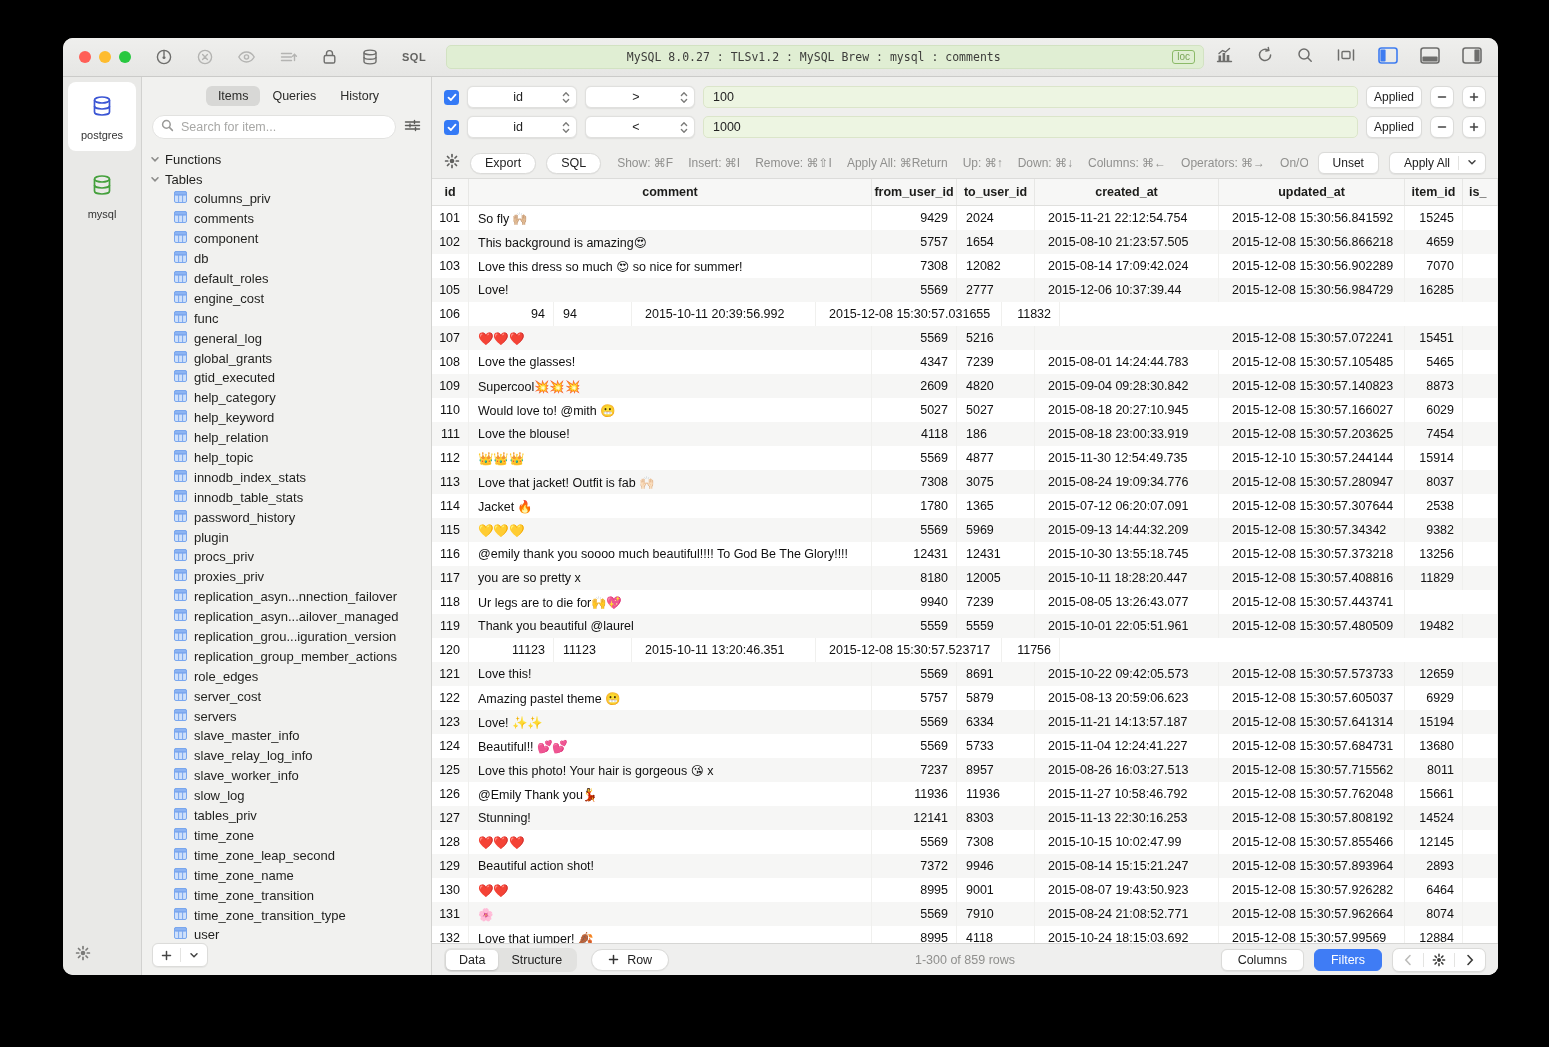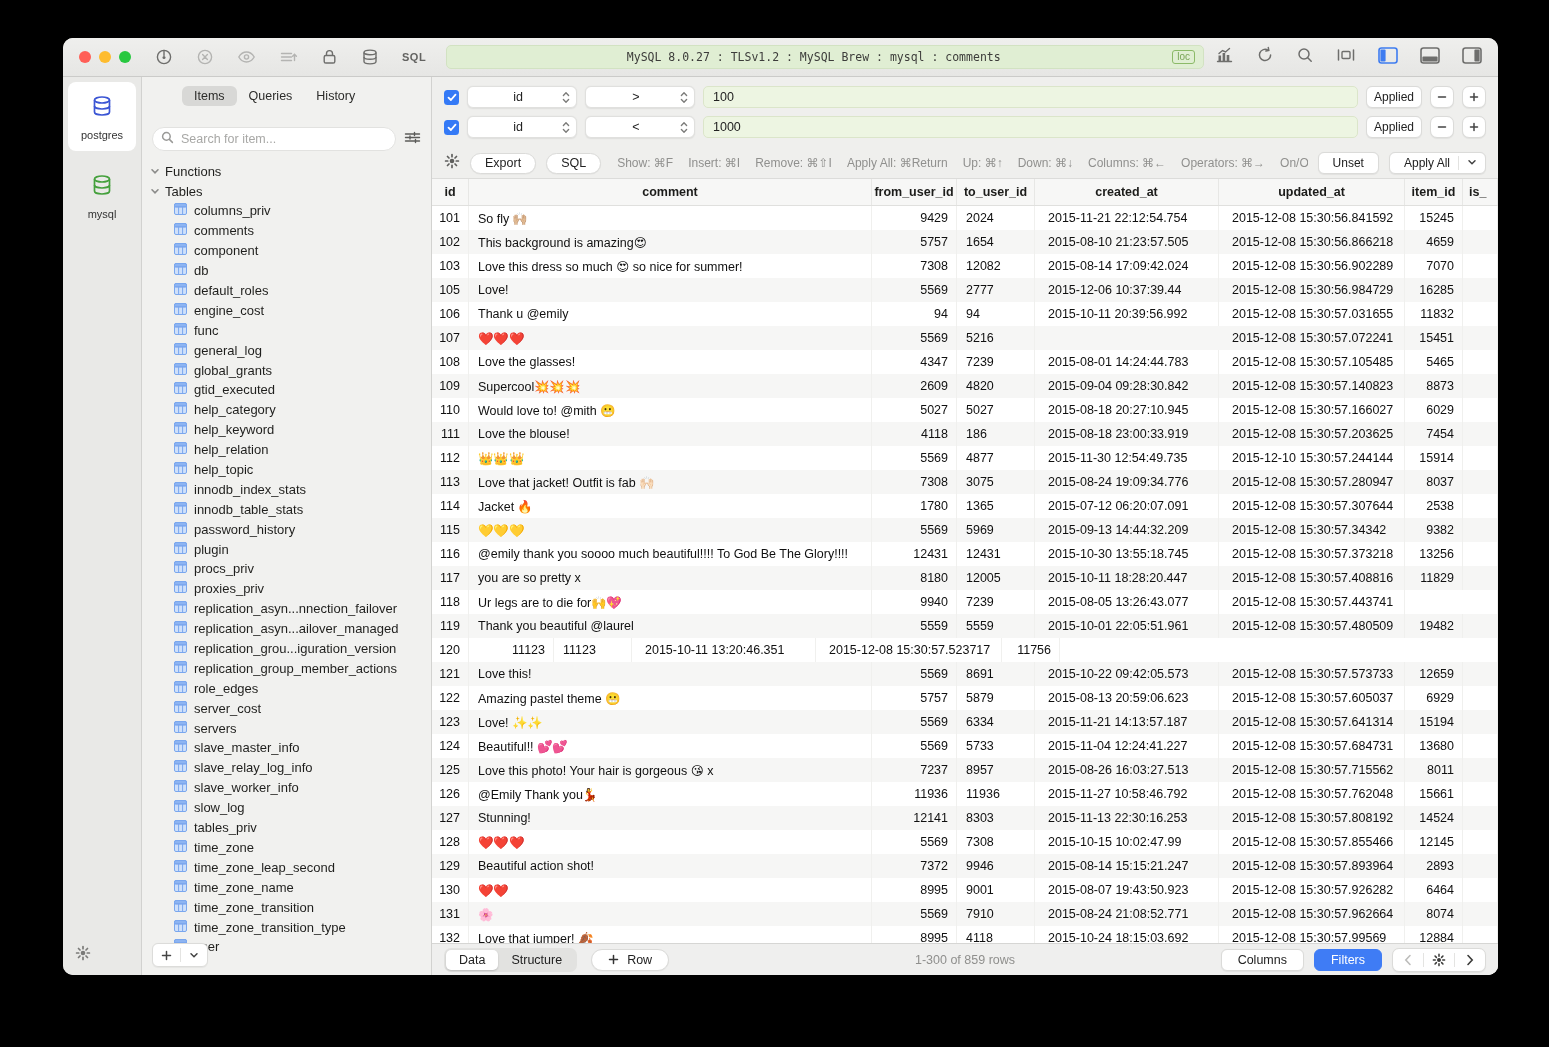--- a/index.html
+++ b/index.html
@@ -29,21 +29,21 @@
   .main { display:flex; height:898px; }
   .conn-strip { width:78px; background:#e9e9e7; border-right:1px solid #d2d2d0; position:relative; flex:none; }
   .conn-card { margin:5px 5px 0; background:#fff; border-radius:8px; padding:12px 0 10px;
                display:flex; flex-direction:column; align-items:center; gap:7px; }
   .conn-plain { margin-top:22px; display:flex; flex-direction:column; align-items:center; gap:7px; }
   .conn-label { font-size:11px; color:#333; }
   .strip-gear { position:absolute; left:12px; bottom:10px; }
 
   .tables-panel { width:289px; background:#f1f1ef; border-right:1px solid #d2d2d0; position:relative;
                   display:flex; flex-direction:column; flex:none; }
-  .side-tabs { display:flex; align-items:center; justify-content:flex-start; margin:9px 16px 12px;padding-left:24px; }
+  .side-tabs { display:flex; align-items:center; justify-content:center; margin:9px 16px 0;padding-left:24px; }
   .side-tab { font-size:12.5px; color:#2c2c2a; padding:3px 12px; border-radius:6px; }
   .side-tab.on { background:#d8d8d6; }
   .search-row { display:flex; align-items:center; gap:8px; margin:9px 10px 6px; }
   .search-box { flex:1; height:24px; background:#fff; border:1px solid #e2e2e0; border-radius:13px;
                 display:flex; align-items:center; padding:0 8px; box-sizing:border-box; gap:5px; }
   .search-box input { border:none; outline:none; background:transparent; font-size:12.5px; color:#333;
                       width:100%; font-family:inherit; }
   .search-box input::placeholder { color:#a8a8a6; }
   .tree { flex:1; overflow:hidden; padding:4px 0 0 8px; }
   .tree-group { height:20px; display:flex; align-items:center; gap:5px; font-size:13px; color:#1f1f1d; }
@@ -752,21 +752,20 @@
             <div class="gcell a-left" style="width: 403px;">Love!</div>
             <div class="gcell a-right" style="width: 85px;">5569</div>
             <div class="gcell a-left" style="width: 78px;">2777</div>
             <div class="gcell a-date" style="width: 184px;">2015-12-06 10:37:39.44</div>
             <div class="gcell a-date" style="width: 186px;">2015-12-08 15:30:56.984729</div>
             <div class="gcell a-right" style="width: 58px;">16285</div>
             <div class="gcell a-left" style="width: 36px; flex: 1 1 0%;"></div>
           </div>
           <div class="grow">
             <div class="gcell a-right" style="width: 37px;">106</div>
-            <div class="gcell a-left" style="width: 403px;">Thank u @emily</div>
             <div class="gcell a-right" style="width: 85px;">94</div>
             <div class="gcell a-left" style="width: 78px;">94</div>
             <div class="gcell a-date" style="width: 184px;">2015-10-11 20:39:56.992</div>
             <div class="gcell a-date" style="width: 186px;">2015-12-08 15:30:57.031655</div>
             <div class="gcell a-right" style="width: 58px;">11832</div>
             <div class="gcell a-left" style="width: 36px; flex: 1 1 0%;"></div>
           </div>
           <div class="grow alt">
             <div class="gcell a-right" style="width: 37px;">107</div>
             <div class="gcell a-left" style="width: 403px;">❤️❤️❤️</div>

